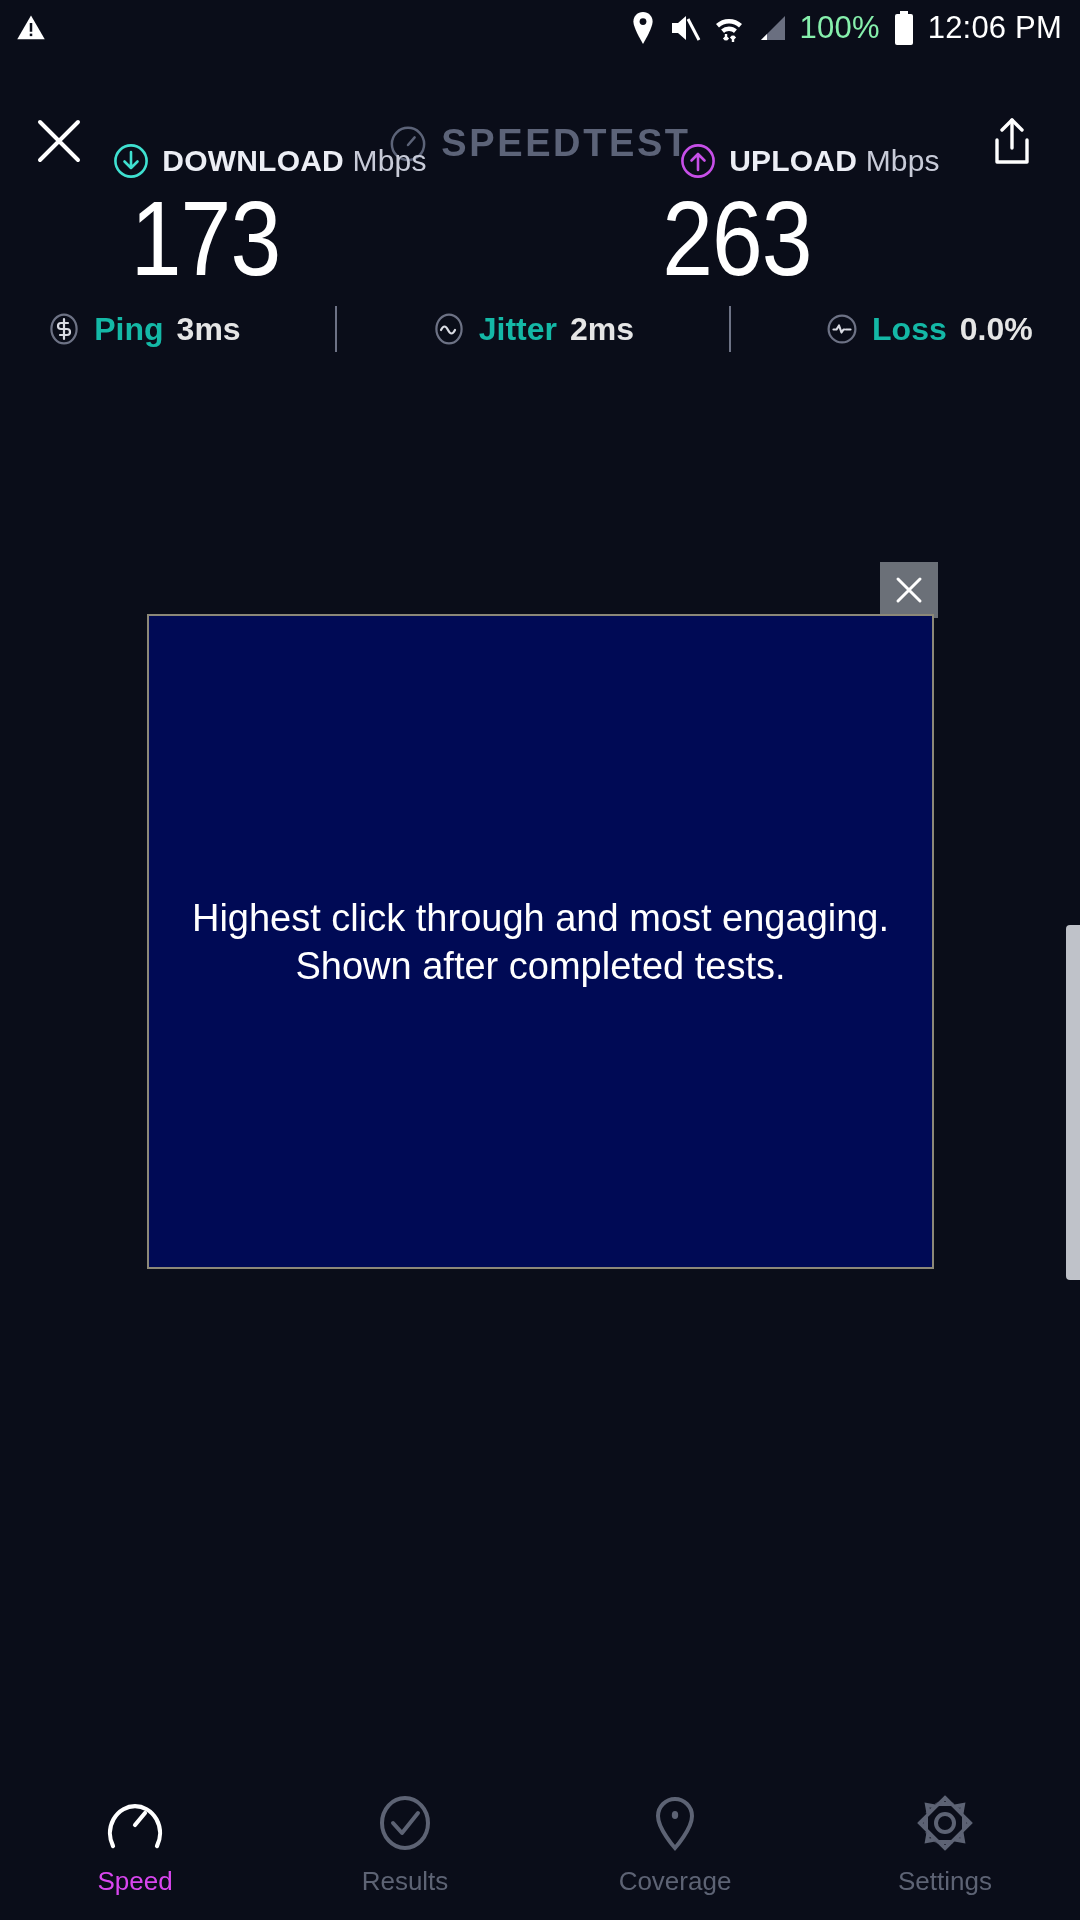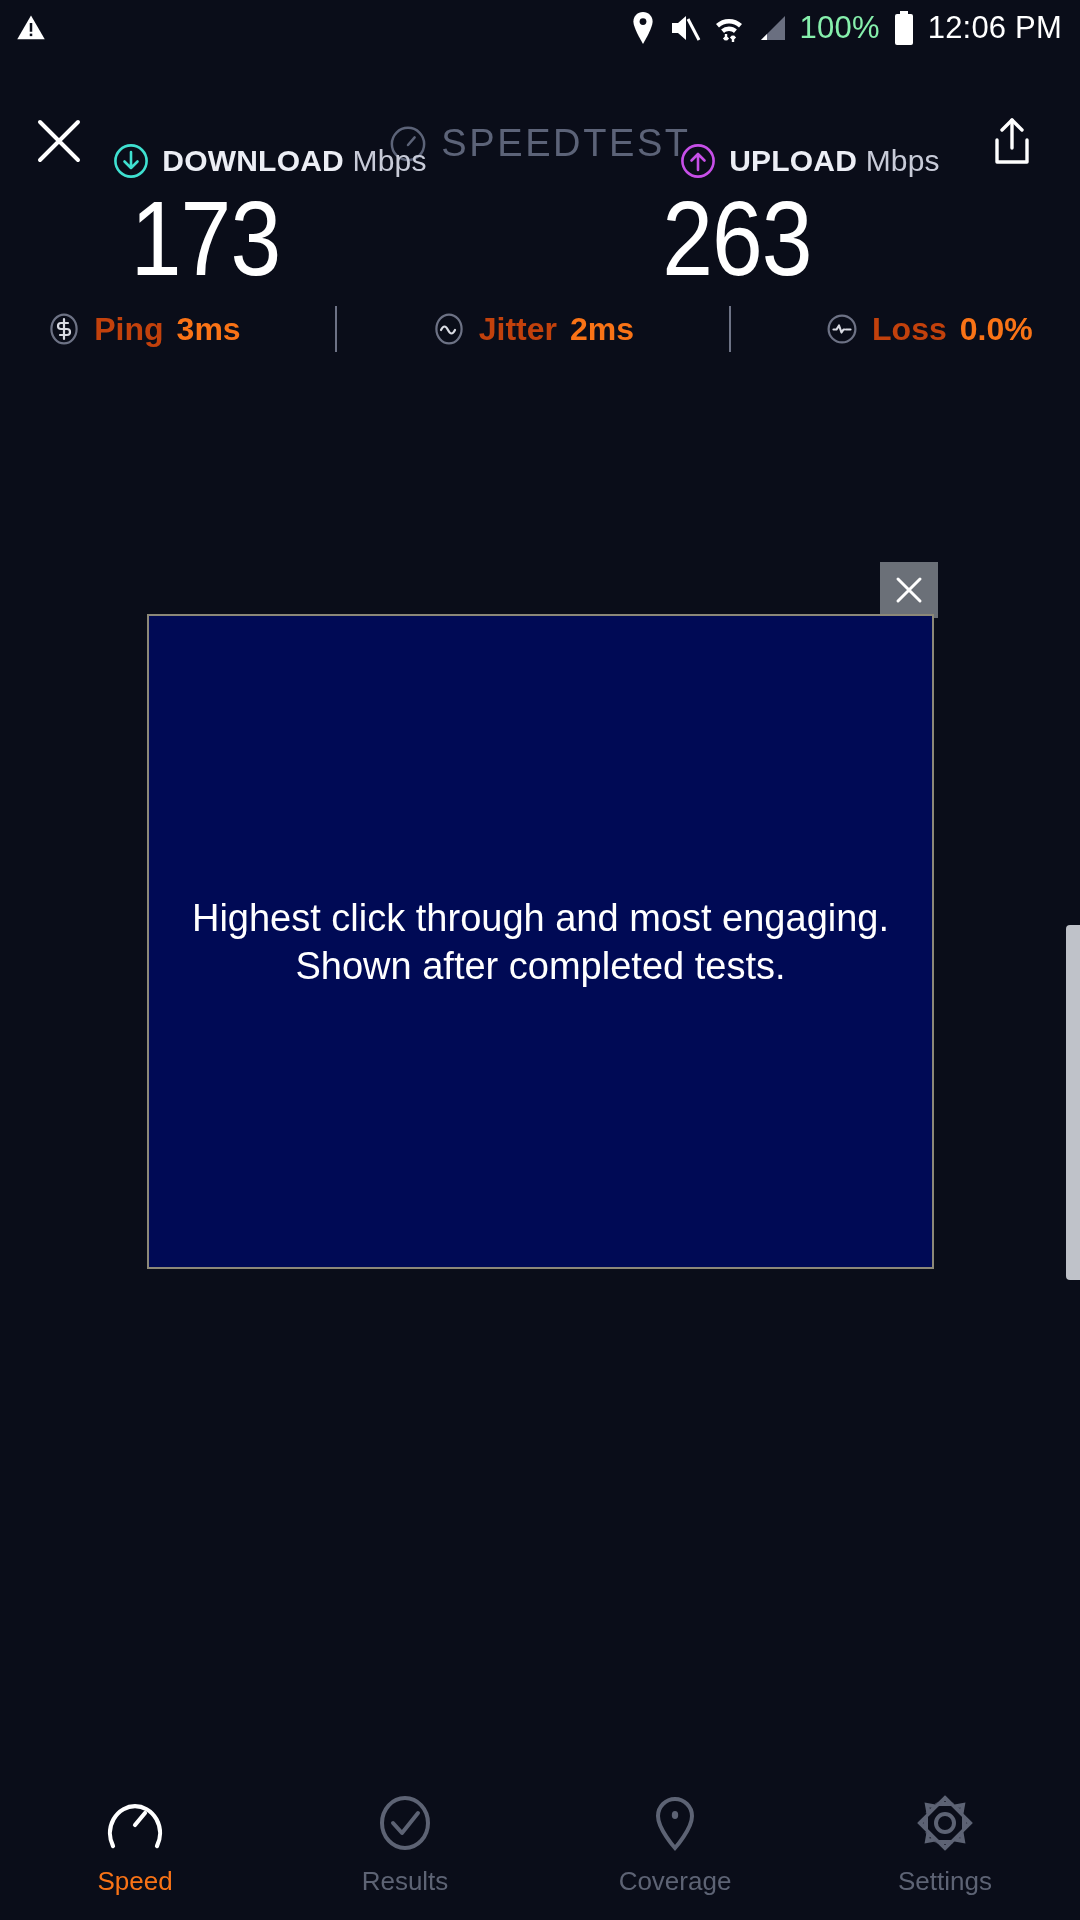--- a/index.html
+++ b/index.html
@@ -36,21 +36,21 @@
   }
   .hdr-close {
     position:absolute; left:36px; top:62px;
     width:46px; height:46px;
   }
   .hdr-title {
     position:absolute; left:0; right:0; top:66px;
     display:flex; align-items:center; justify-content:center; gap:14px;
   }
   .hdr-title-text {
-    font-size:38px; letter-spacing:2.6px; font-weight:400;
+    font-size:38px; letter-spacing:2.6px; font-weight:700;
     color:#5c6378;
   }
   .hdr-share {
     position:absolute; right:44px; top:60px;
     width:46px; height:52px;
   }
 
   
   .results {
     position:absolute; top:138px; left:0; width:1080px;
@@ -78,22 +78,22 @@
   .metric.dl .metric-value { padding-right:150px; }
   .metric.ul .metric-value { padding-right:170px; }
 
   
   .pjl {
     position:absolute; top:298px; left:0; width:1080px;
     display:flex; align-items:center; justify-content:space-around;
     height:62px;
   }
   .pjl-item { display:flex; align-items:center; gap:13px; }
-  .pjl-name { font-size:32px; color:#c2410c; font-weight:700; }
-  .pjl-val  { font-size:32px; color:#f97316; font-weight:700; }
+  .pjl-name { font-size:32px; color:#14b8a6; font-weight:700; }
+  .pjl-val  { font-size:32px; color:#e5e5e5; font-weight:700; }
   .pjl-sep { width:2px; height:46px; background:#6d7285; }
 
   
   .ad-close {
     position:absolute; left:880px; top:562px;
     width:58px; height:56px;
     background:#6b7078;
     display:flex; align-items:center; justify-content:center;
   }
   .ad-rect {
@@ -137,21 +137,21 @@
   .bottomnav {
     position:absolute; left:0; bottom:0; width:1080px; height:140px;
     display:flex; align-items:flex-start; justify-content:space-around;
     padding-top:14px;
   }
   .nav-item {
     width:25%; display:flex; flex-direction:column;
     align-items:center; gap:14px;
   }
   .nav-label { font-size:26px; color:#5d6374; }
-  .nav-item.active .nav-label { color:#f97316; }
+  .nav-item.active .nav-label { color:#d946ef; }
 </style>
 </head>
 <body>
 
 <div id="app">
 
   <div class="statusbar">
     <div class="sb-left">
       <span class="ic">
         <svg width="30" height="30" viewBox="0 0 24 24">

